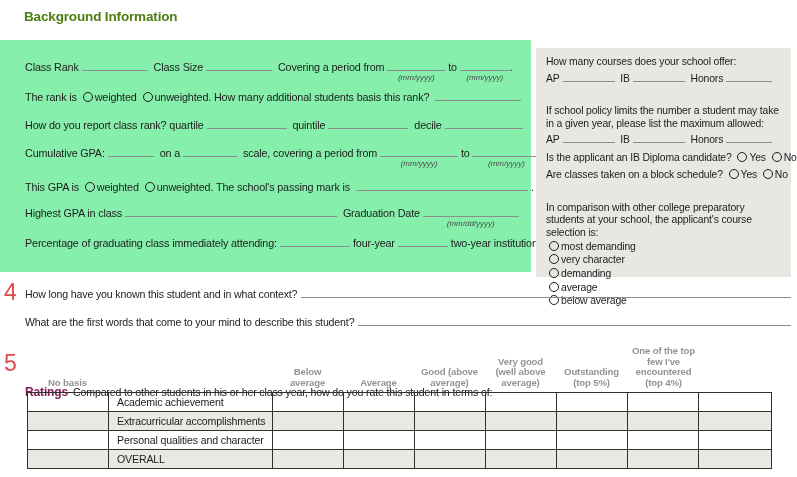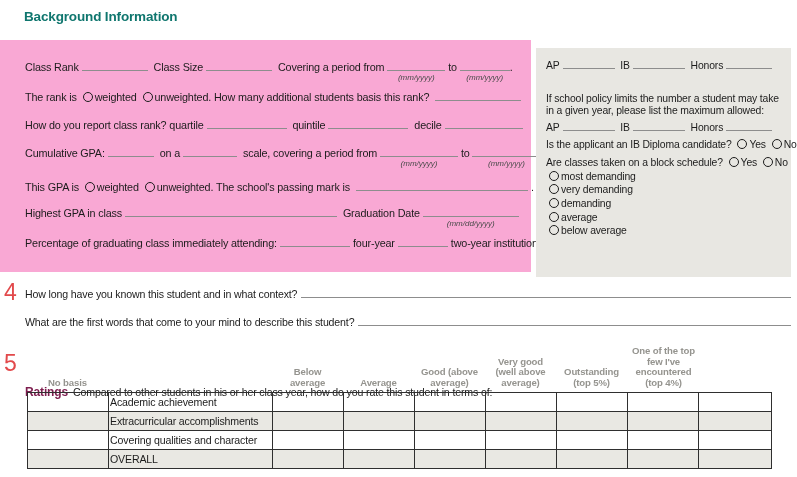--- a/index.html
+++ b/index.html
@@ -1,27 +1,27 @@
 <!DOCTYPE html>
 <html><head>
 <meta charset="utf-8">
 <style>
   html,body{margin:0;padding:0;}
   body{
     width:797px;height:477px;position:relative;background:#ffffff;
     font-family:"Liberation Sans",sans-serif;color:#1c1c1c;overflow:hidden;
     letter-spacing:-0.15px;
   }
-  .title{position:absolute;left:24px;top:9px;font-size:13.5px;font-weight:bold;color:#0f766e;}
+  .title{position:absolute;left:24px;top:9px;font-size:13.5px;font-weight:bold;color:#4d7c0f;}
   .num{position:absolute;font-size:23px;color:#e2494b;font-weight:400;}
   .n1{left:5px;top:124px;} .n2{left:4px;top:230px;} .n3{left:731px;top:48px;}
   .n4{left:4px;top:279px;} .n5{left:4px;top:350px;}
 
   
-  .mainbox{position:absolute;left:0;top:40px;width:531px;height:232px;background:#f9a8d4;}
+  .mainbox{position:absolute;left:0;top:40px;width:531px;height:232px;background:#86efac;}
   .ln{position:absolute;left:25px;font-size:10.8px;white-space:nowrap;line-height:13px;}
   .bl{display:inline-block;height:11px;border-bottom:1px solid #8d8d8d;margin:0 3px;vertical-align:baseline;}
   .bw{position:relative;display:inline-block;}
   .bw .bl{margin:0;}
   .cap{position:absolute;left:50%;top:12px;transform:translateX(-50%);font-size:8px;font-style:italic;color:#4a4a4a;letter-spacing:0;white-space:nowrap;}
   .rd{display:inline-block;width:8px;height:8px;border:1px solid #1c1c1c;border-radius:50%;vertical-align:-1px;margin:0 2px 0 3px;background:transparent;}
 
   
   .panel{position:absolute;left:536px;top:48px;width:255px;height:229px;background:#e8e7e2;
     box-sizing:border-box;padding:8px 10px 0 10px;font-size:10.4px;line-height:12.5px;}
@@ -36,21 +36,21 @@
   .qline .qtxt{white-space:nowrap;}
   .fill{flex:1;border-bottom:1px solid #8d8d8d;height:11px;margin-left:4px;}
 
   
   .rhead{position:absolute;left:25px;top:337px;font-size:10.6px;white-space:nowrap;margin-top:48px;}
   .rhead b{color:#7d1d4e;font-size:12px;margin-right:5px;}
   .hdrrow{position:absolute;left:27px;top:348px;width:744px;height:42px;display:flex;align-items:flex-end;}
   .hcell{text-align:center;font-weight:bold;font-size:9.6px;line-height:10.4px;color:#95948f;white-space:pre-line;padding-bottom:2px;box-sizing:border-box;}
   table.rt{position:absolute;left:27px;top:392px;width:744px;border-collapse:collapse;table-layout:fixed;}
   table.rt td{border:1.5px solid #2f2f2f;height:18px;padding:0;}
-  table.rt td.lb{padding-left:1px;font-size:10.6px;}
+  table.rt td.lb{padding-left:8px;font-size:10.6px;}
   table.rt tr.alt td{background:#e9e8e3;}
 </style>
 </head>
 <body>
 
 <div class="title">Background Information</div>
 <div class="num n1">1</div>
 <div class="num n2">2</div>
 <div class="num n3">3</div>
 <div class="num n4">4</div>
@@ -101,20 +101,21 @@
     <span>Graduation Date</span>
     <span class="bw"><span class="bl" style="width:96px"></span><span class="cap">(mm/dd/yyyy)</span></span>
   </div>
 
   <div class="ln" style="top:195px">
     <span>Percentage of graduating class immediately attending:</span><span class="bl" style="width:70px"></span><span>four-year</span><span class="bl" style="width:50px"></span><span>two-year institutions</span>
   </div>
 </div>
 
 <div class="panel">
+  <div class="p">How many courses does your school offer:</div>
   <div class="prow">
     <span>AP</span><span class="bl" style="width:52px"></span>
     <span>IB</span><span class="bl" style="width:52px"></span>
     <span>Honors</span><span class="bl" style="width:46px"></span>
   </div>
   <div class="p mt">If school policy limits the number a student may take in a given year, please list the maximum allowed:</div>
   <div class="prow">
     <span>AP</span><span class="bl" style="width:52px"></span>
     <span>IB</span><span class="bl" style="width:52px"></span>
     <span>Honors</span><span class="bl" style="width:46px"></span>
@@ -122,22 +123,23 @@
   <div class="qrow">
     <span>Is the applicant an IB Diploma candidate?</span>
     <span class="rd"></span><span>Yes</span>
     <span class="rd"></span><span>No</span>
   </div>
   <div class="qrow">
     <span>Are classes taken on a block schedule?</span>
     <span class="rd"></span><span>Yes</span>
     <span class="rd"></span><span>No</span>
   </div>
+  <div class="p mt">In comparison with other college preparatory students at your school, the applicant's course selection is:</div>
   <div class="opt"><span class="rd"></span><span>most demanding</span></div>
-  <div class="opt"><span class="rd"></span><span>very demanding</span></div>
+  <div class="opt"><span class="rd"></span><span>very character</span></div>
   <div class="opt"><span class="rd"></span><span>demanding</span></div>
   <div class="opt"><span class="rd"></span><span>average</span></div>
   <div class="opt"><span class="rd"></span><span>below average</span></div>
 </div>
 
 <div class="qline" style="top:286px">
   <span class="qtxt">How long have you known this student and in what context?</span>
   <span class="fill"></span>
 </div>
 <div class="qline" style="top:314px">
@@ -198,21 +200,21 @@
     <td class="rc"></td>
         <td class="rc"></td>
         <td class="rc"></td>
         <td class="rc"></td>
         <td class="rc"></td>
         <td class="rc"></td>
         <td class="rc"></td>
   </tr>
   <tr>
     <td class="nb"></td>
-    <td class="lb">Covering qualities and character</td>
+    <td class="lb">Personal qualities and character</td>
     <td class="rc"></td>
         <td class="rc"></td>
         <td class="rc"></td>
         <td class="rc"></td>
         <td class="rc"></td>
         <td class="rc"></td>
         <td class="rc"></td>
   </tr>
   <tr class="alt">
     <td class="nb"></td>

